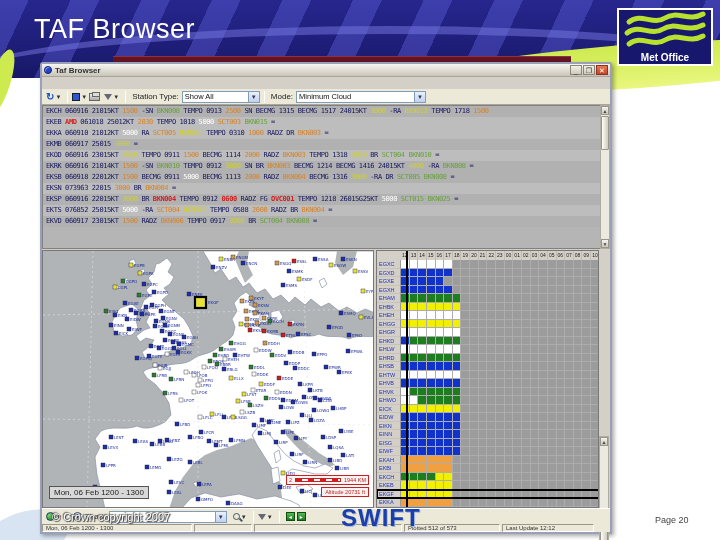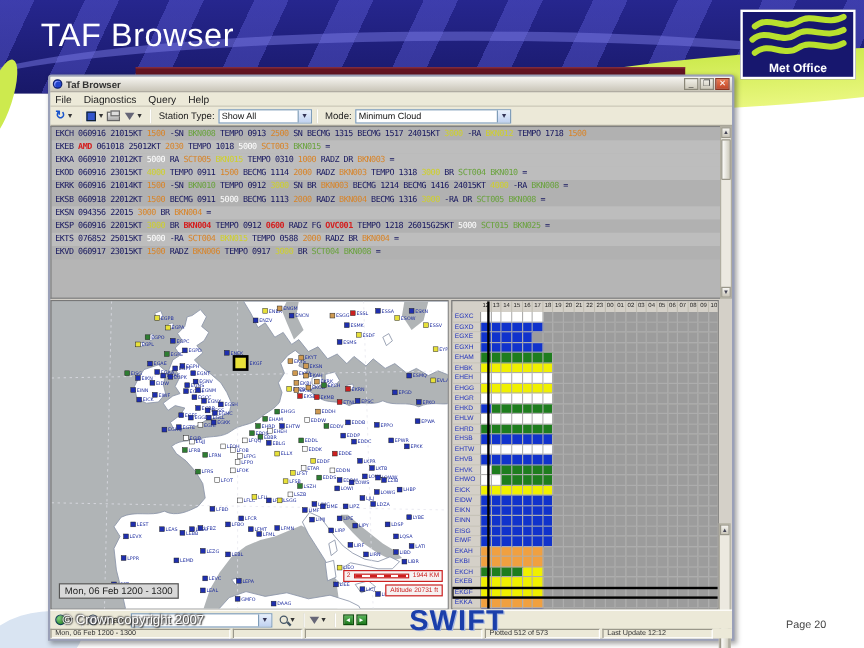--- a/index.html
+++ b/index.html
@@ -160,26 +160,20 @@
     <div class="win-content">
 
       <div class="titlebar">
         <span class="app-icon"></span>
         <span class="title-text">Taf Browser</span>
         <span class="winbtn">_</span>
         <span class="winbtn">❐</span>
         <span class="winbtn close">✕</span>
       </div>
 
-      <div class="menubar" id="menubar">
-          <span class="menu-item">File</span>
-          <span class="menu-item">Diagnostics</span>
-          <span class="menu-item">Query</span>
-          <span class="menu-item">Help</span>
-        </div>
 
       <div class="toolbar">
         <span class="ico ico-refresh">↻</span>
           <span class="caret">▼</span>
         <span class="tsep"></span>
         <span class="ico ico-pin"></span>
           <span class="caret">▼</span>
         <span class="ico ico-print"></span>
         <span style="width:4px"></span>
         <span class="ico ico-funnel"></span>
@@ -195,24 +189,25 @@
         <span class="combo" style="width:130px">
           <span class="cval">Minimum Cloud</span>
           <span class="cbtn">▼</span>
         </span>
       </div>
 
       <div class="taf-panel" id="tafPanel">
           <div class="taf-line even"><span class="tk-k">EKCH 060916 21015KT </span><span class="tk-a">1500 </span><span class="tk-k">-SN </span><span class="tk-g">BKN008 </span><span class="tk-k">TEMPO 0913 </span><span class="tk-a">2500 </span><span class="tk-k">SN BECMG 1315 BECMG 1517 24015KT </span><span class="tk-y">3000 </span><span class="tk-k">-RA </span><span class="tk-y">BKN012 </span><span class="tk-k">TEMPO 1718 </span><span class="tk-a">1500 </span></div>
           <div class="taf-line odd"><span class="tk-k">EKEB </span><span class="tk-r">AMD </span><span class="tk-k">061018 25012KT </span><span class="tk-a">2030 </span><span class="tk-k">TEMPO 1018 </span><span class="tk-w">5000 </span><span class="tk-a">SCT003 </span><span class="tk-g">BKN015 </span><span class="tk-k">= </span></div>
           <div class="taf-line odd"><span class="tk-k">EKKA 060910 21012KT </span><span class="tk-w">5000 </span><span class="tk-k">RA </span><span class="tk-a">SCT005 </span><span class="tk-y">BKN015 </span><span class="tk-k">TEMPO 0310 </span><span class="tk-a">1000 </span><span class="tk-k">RADZ DR </span><span class="tk-a">BKN003 </span><span class="tk-k">= </span></div>
+          <div class="taf-line even"><span class="tk-k">EKMB 060917 25015 </span><span class="tk-y">3000 </span><span class="tk-k">= </span></div>
           <div class="taf-line odd"><span class="tk-k">EKOD 060916 23015KT </span><span class="tk-y">4000 </span><span class="tk-k">TEMPO 0911 </span><span class="tk-a">1500 </span><span class="tk-k">BECMG 1114 </span><span class="tk-a">2000 </span><span class="tk-k">RADZ </span><span class="tk-a">BKN003 </span><span class="tk-k">TEMPO 1318 </span><span class="tk-y">3000 </span><span class="tk-k">BR </span><span class="tk-g">SCT004 </span><span class="tk-g">BKN010 </span><span class="tk-k">= </span></div>
           <div class="taf-line even"><span class="tk-k">EKRK 060916 21014KT </span><span class="tk-a">1500 </span><span class="tk-k">-SN </span><span class="tk-g">BKN010 </span><span class="tk-k">TEMPO 0912 </span><span class="tk-y">3000 </span><span class="tk-k">SN BR </span><span class="tk-a">BKN003 </span><span class="tk-k">BECMG 1214 BECMG 1416 24015KT </span><span class="tk-y">4000 </span><span class="tk-k">-RA </span><span class="tk-g">BKN008 </span><span class="tk-k">= </span></div>
           <div class="taf-line even"><span class="tk-k">EKSB 060918 22012KT </span><span class="tk-a">1500 </span><span class="tk-k">BECMG 0911 </span><span class="tk-w">5000 </span><span class="tk-k">BECMG 1113 </span><span class="tk-a">2000 </span><span class="tk-k">RADZ </span><span class="tk-a">BKN004 </span><span class="tk-k">BECMG 1316 </span><span class="tk-y">3000 </span><span class="tk-k">-RA DR </span><span class="tk-g">SCT005 </span><span class="tk-g">BKN008 </span><span class="tk-k">= </span></div>
-          <div class="taf-line odd"><span class="tk-k">EKSN 094356 22015 </span><span class="tk-a">3000 </span><span class="tk-k">BR </span><span class="tk-a">BKN004 </span><span class="tk-k">= </span></div>
+          <div class="taf-line odd"><span class="tk-k">EKSN 073963 22015 </span><span class="tk-a">3000 </span><span class="tk-k">BR </span><span class="tk-a">BKN004 </span><span class="tk-k">= </span></div>
           <div class="taf-line even"><span class="tk-k">EKSP 060916 22015KT </span><span class="tk-y">3000 </span><span class="tk-k">BR </span><span class="tk-r">BKN004 </span><span class="tk-k">TEMPO 0912 </span><span class="tk-r">0600 </span><span class="tk-k">RADZ FG </span><span class="tk-r">OVC001 </span><span class="tk-k">TEMPO 1218 26015G25KT </span><span class="tk-w">5000 </span><span class="tk-g">SCT015 </span><span class="tk-g">BKN025 </span><span class="tk-k">= </span></div>
           <div class="taf-line odd"><span class="tk-k">EKTS 076852 25015KT </span><span class="tk-w">5000 </span><span class="tk-k">-RA </span><span class="tk-a">SCT004 </span><span class="tk-y">BKN015 </span><span class="tk-k">TEMPO 0588 </span><span class="tk-a">2000 </span><span class="tk-k">RADZ BR </span><span class="tk-a">BKN004 </span><span class="tk-k">= </span></div>
           <div class="taf-line even"><span class="tk-k">EKVD 060917 23015KT </span><span class="tk-a">1500 </span><span class="tk-k">RADZ </span><span class="tk-a">BKN006 </span><span class="tk-k">TEMPO 0917 </span><span class="tk-y">3000 </span><span class="tk-k">BR </span><span class="tk-g">SCT004 </span><span class="tk-g">BKN008 </span><span class="tk-k">= </span></div>
         </div>
       <div class="vscroll taf-scroll">
         <span class="vs-btn" style="top:0">▲</span>
         <span class="vs-thumb" style="top:10px;height:34px"></span>
         <span class="vs-btn" style="bottom:0">▼</span>
       </div>
 

